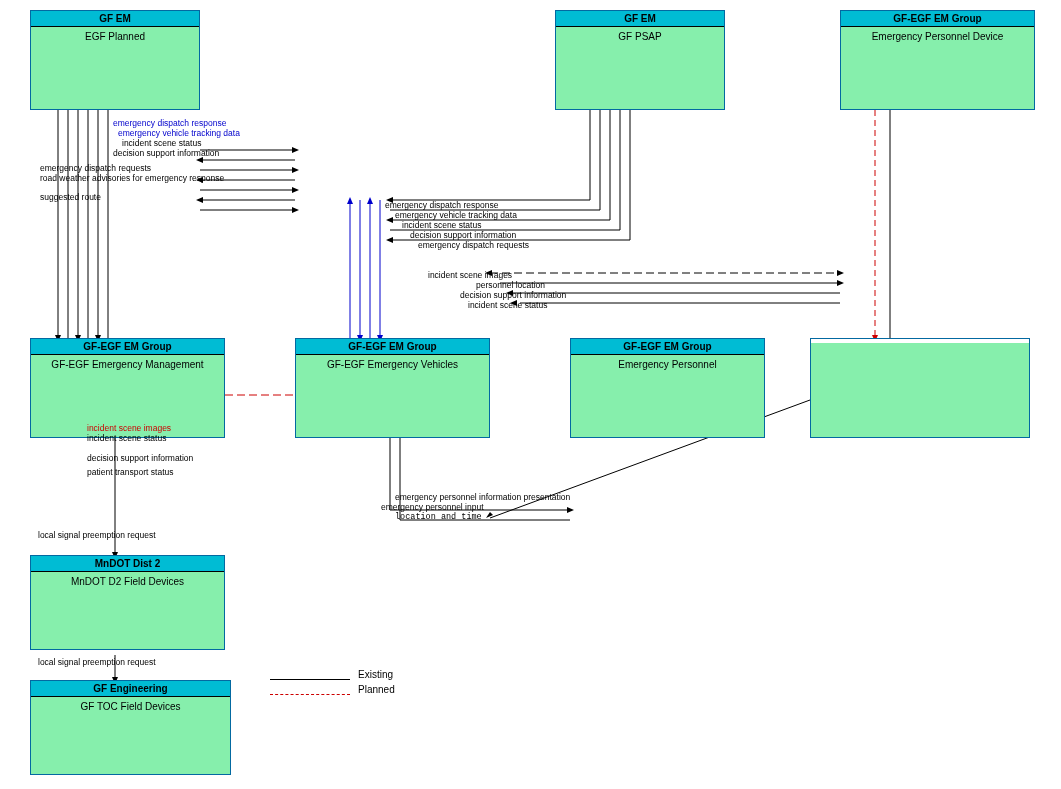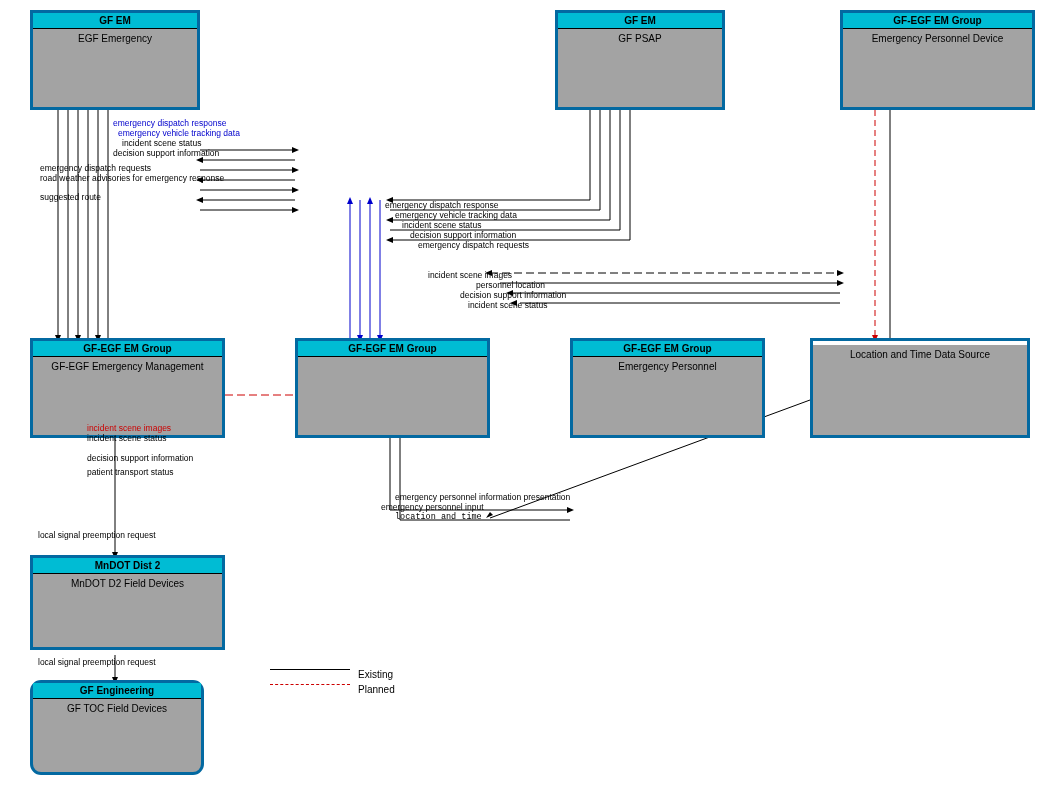--- a/index.html
+++ b/index.html
@@ -13,22 +13,22 @@
       position: relative;
     }
     .diagram-container {
       position: relative;
       width: 1061px;
       height: 789px;
       background: #fff;
     }
     .node {
       position: absolute;
-      border: 3px solid #0369a1;
-      background: #a3a3a3;
+      border: 1px solid #0369a1;
+      background: #86efac;
     }
     .node-header {
       background: #00bcd4;
       color: #000;
       font-weight: bold;
       font-size: 10px;
       text-align: center;
       padding: 2px 4px;
       border-bottom: 1px solid #000;
     }
@@ -58,21 +58,21 @@
       pointer-events: none;
     }
     .legend {
       position: absolute;
       bottom: 80px;
       left: 270px;
       font-size: 10px;
     }
     .legend-item {
       display: flex;
-      align-items: flex-start;
+      align-items: flex-end;
       margin-bottom: 4px;
     }
   </style>
 </head>
 <body>
 
 <div class="diagram-container">
   <svg class="arrows">
 
     <line x1="58" y1="110" x2="58" y2="338" stroke="#000" stroke-width="1"></line>
@@ -181,58 +181,58 @@
 
     <line x1="370" y1="338" x2="370" y2="200" stroke="#0000cc" stroke-width="1"></line>
     <polygon points="367,204 370,197 373,204" fill="#0000cc"></polygon>
 
     <line x1="380" y1="338" x2="380" y2="200" stroke="#0000cc" stroke-width="1"></line>
     <polygon points="377,335 380,342 383,335" fill="#0000cc"></polygon>
   </svg>
 
   <div class="node" style="left:30px;top:10px;width:170px;height:100px;">
     <div class="node-header">GF EM</div>
-    <div class="node-body">EGF Emergency</div>
+    <div class="node-body">EGF Planned</div>
   </div>
 
   <div class="node" style="left:555px;top:10px;width:170px;height:100px;">
     <div class="node-header">GF EM</div>
     <div class="node-body">GF PSAP</div>
   </div>
 
   <div class="node" style="left:840px;top:10px;width:195px;height:100px;">
     <div class="node-header">GF-EGF EM Group</div>
     <div class="node-body">Emergency Personnel Device</div>
   </div>
 
   <div class="node" style="left:30px;top:338px;width:195px;height:100px;">
     <div class="node-header">GF-EGF EM Group</div>
     <div class="node-body">GF-EGF Emergency Management</div>
   </div>
 
   <div class="node" style="left:295px;top:338px;width:195px;height:100px;">
     <div class="node-header">GF-EGF EM Group</div>
+    <div class="node-body">GF-EGF Emergency Vehicles</div>
   </div>
 
   <div class="node" style="left:570px;top:338px;width:195px;height:100px;">
     <div class="node-header">GF-EGF EM Group</div>
     <div class="node-body">Emergency Personnel</div>
   </div>
 
   <div class="node" style="left:810px;top:338px;width:220px;height:100px;">
     <div class="node-header" style="background:#fff;border-bottom:none;"></div>
-    <div class="node-body">Location and Time Data Source</div>
   </div>
 
   <div class="node" style="left:30px;top:555px;width:195px;height:95px;">
     <div class="node-header">MnDOT Dist 2</div>
     <div class="node-body">MnDOT D2 Field Devices</div>
   </div>
 
-  <div class="node" style="left:30px;top:680px;width:174px;height:95px;border-radius:11px;">
+  <div class="node" style="left:30px;top:680px;width:201px;height:95px;">
     <div class="node-header">GF Engineering</div>
     <div class="node-body">GF TOC Field Devices</div>
   </div>
 
   <span class="label-text blue" style="left:113px;top:118px;">emergency dispatch response</span>
   <span class="label-text blue" style="left:118px;top:128px;">emergency vehicle tracking data</span>
   <span class="label-text" style="left:122px;top:138px;">incident scene status</span>
   <span class="label-text" style="left:113px;top:148px;">decision support information</span>
   <span class="label-text" style="left:40px;top:163px;">emergency dispatch requests</span>
   <span class="label-text" style="left:40px;top:173px;">road weather advisories for emergency response</span>

